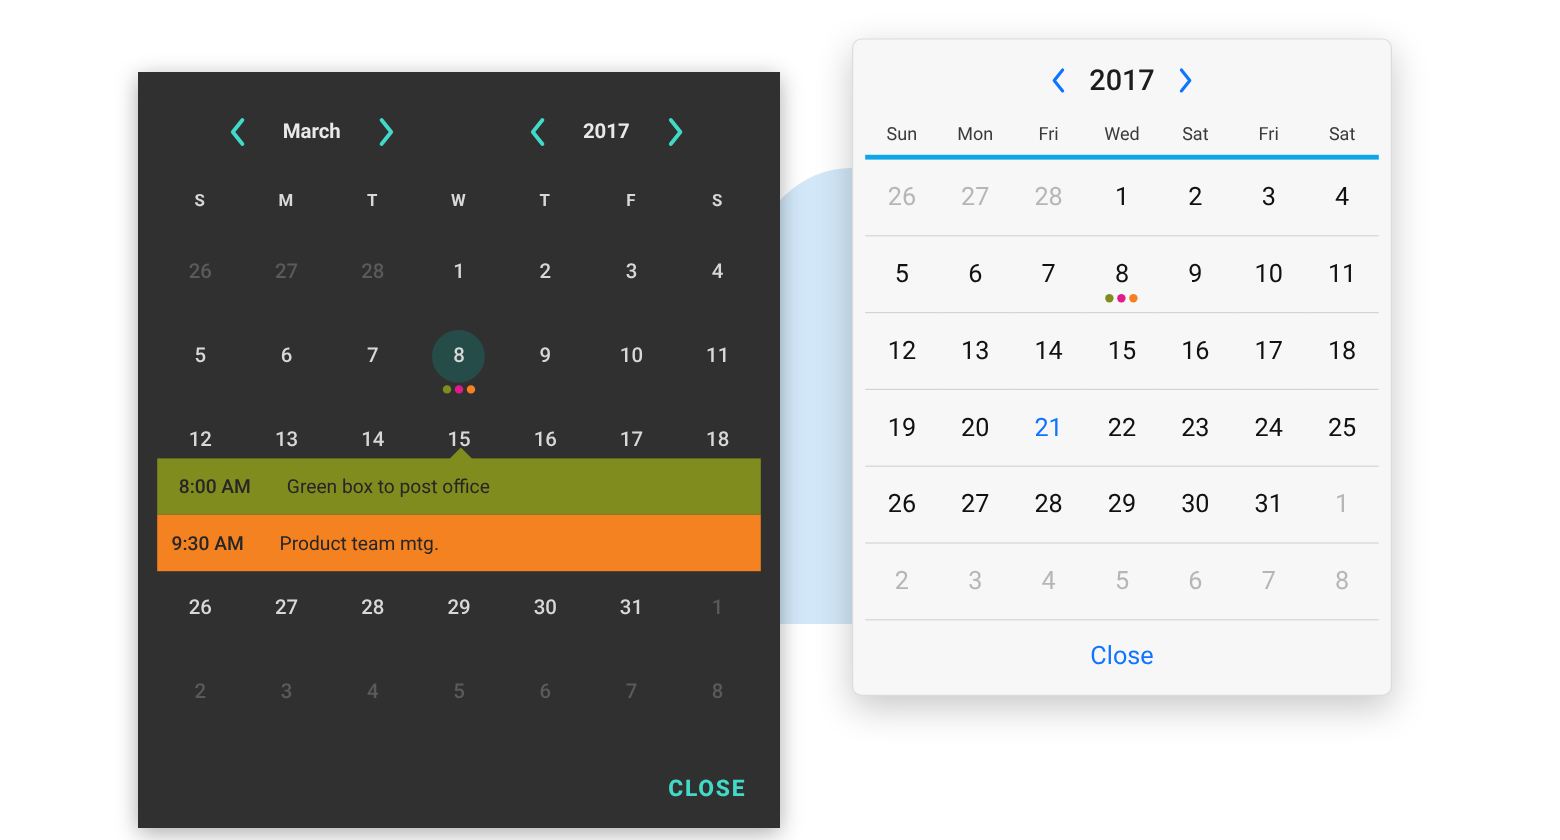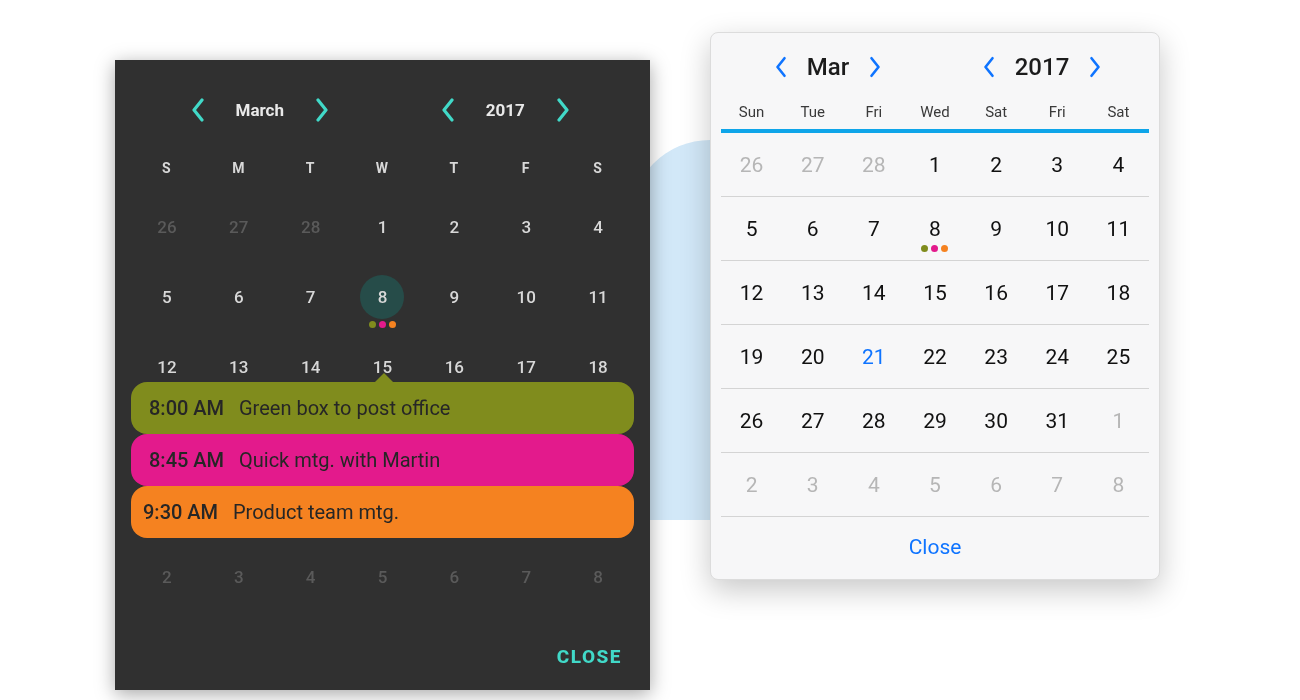--- a/index.html
+++ b/index.html
@@ -121,23 +121,22 @@
     left: calc(50.1% - 9px);
     width: 0; height: 0;
     border-left: 10px solid transparent;
     border-right: 10px solid transparent;
     border-bottom: 10px solid var(--first-color, #808c1d);
   }
   .event {
     display: flex;
     align-items: center;
     padding: 14px 18px;
-    font-size: 20px;
+    font-size: 16px;
     color: #262626;
-    border-radius: 16px;
   }
   .event .t { width: 90px; font-weight: 500; }
   .dark-close {
     position: absolute;
     right: 28px;
     bottom: 22px;
     font-size: 19px;
     font-weight: 800;
     letter-spacing: 1.5px;
     color: #41d9c8;
@@ -402,64 +401,47 @@
       </div>
       <div class="dark-cell other">
         <span>8</span>
       </div>
     </div>
   <div class="events" id="dark-events" style="--first-color: #808c1d;">
       <div class="event" style="background: rgb(128, 140, 29);">
         <span class="t">8:00 AM</span>
         <span>Green box to post office</span>
       </div>
-      <div class="event" style="background: rgb(227, 26, 140);">
-        <span class="t">8:45 AM</span>
-        <span>Quick mtg. with Martin</span>
-      </div>
       <div class="event" style="background: rgb(245, 130, 32); padding-left: 12px;">
         <span class="t">9:30 AM</span>
         <span>Product team mtg.</span>
       </div>
     </div>
   <div class="dark-close">CLOSE</div>
 </div>
 
 <div class="light-cal">
   <div class="light-header">
     <div class="light-nav-group">
       <div class="lchev">
         <svg viewBox="0 0 16 24">
             <path d="M12 2 L4 12 L12 22" fill="none" stroke="currentColor" stroke-width="3" stroke-linecap="round" stroke-linejoin="round"></path>
           </svg>
       </div>
-      <div class="light-title">Mar</div>
-      <div class="lchev">
-        <svg viewBox="0 0 16 24">
-            <path d="M4 2 L12 12 L4 22" fill="none" stroke="currentColor" stroke-width="3" stroke-linecap="round" stroke-linejoin="round"></path>
-          </svg>
-      </div>
-    </div>
-    <div class="light-nav-group">
-      <div class="lchev">
-        <svg viewBox="0 0 16 24">
-            <path d="M12 2 L4 12 L12 22" fill="none" stroke="currentColor" stroke-width="3" stroke-linecap="round" stroke-linejoin="round"></path>
-          </svg>
-      </div>
       <div class="light-title">2017</div>
       <div class="lchev">
         <svg viewBox="0 0 16 24">
             <path d="M4 2 L12 12 L4 22" fill="none" stroke="currentColor" stroke-width="3" stroke-linecap="round" stroke-linejoin="round"></path>
           </svg>
       </div>
     </div>
   </div>
   <div class="light-dows" id="light-dows">
       <div class="light-dow">Sun</div>
-      <div class="light-dow">Tue</div>
+      <div class="light-dow">Mon</div>
       <div class="light-dow">Fri</div>
       <div class="light-dow">Wed</div>
       <div class="light-dow">Sat</div>
       <div class="light-dow">Fri</div>
       <div class="light-dow">Sat</div>
     </div>
   <div class="light-grid" id="light-grid">
       <div class="light-cell other">
         <span>26</span>
       </div>

